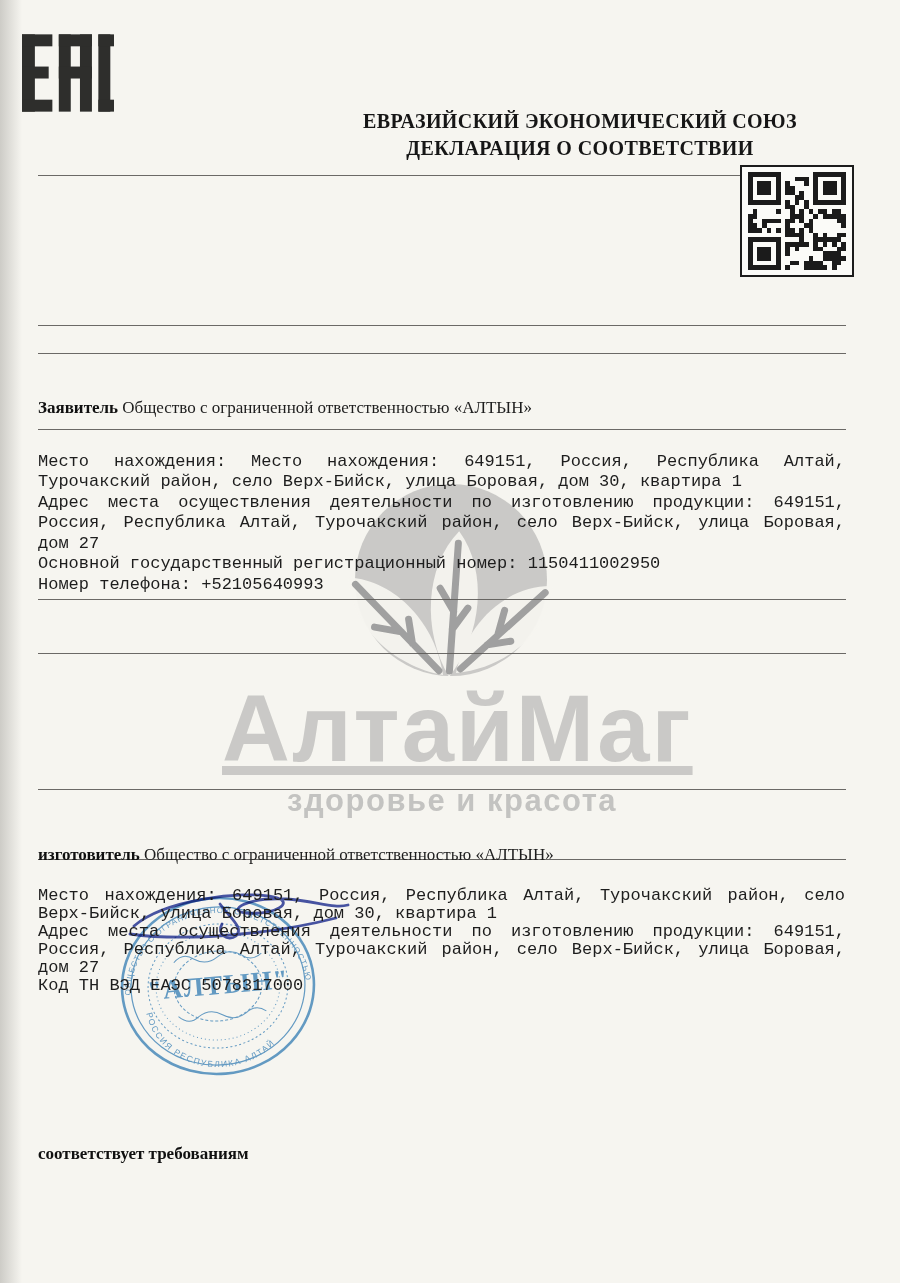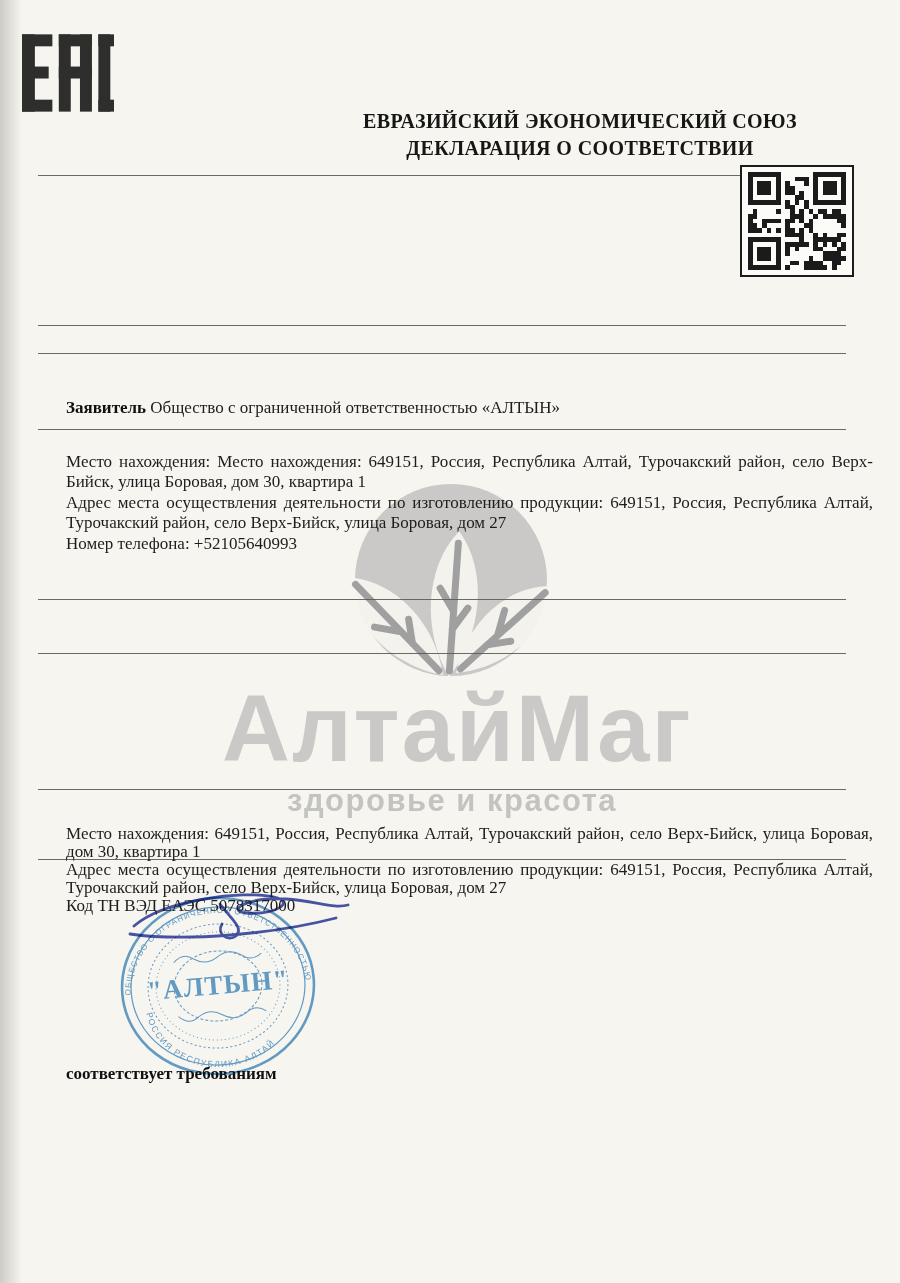--- a/index.html
+++ b/index.html
@@ -8,32 +8,32 @@
   .edge-shade{position:absolute;left:0;top:0;bottom:0;width:22px;
         background:linear-gradient(90deg,rgba(60,58,52,.22),rgba(60,58,52,0));pointer-events:none;}
   
   .doc-title{position:absolute;left:130px;right:70px;top:24px;text-align:center;
         font-weight:bold;font-size:20px;line-height:27px;letter-spacing:.4px;color:#161616;}
   .eac{position:absolute;left:22px;top:33px;}
   .qr-box{position:absolute;left:740px;top:27px;width:100px;height:98px;background:#fbfbf8;
         border:2px solid #1c1c1c;padding:5px;}
   .qr-box svg{display:block;width:100%;height:100%;shape-rendering:crispEdges;}
   
-  .tb{position:absolute;left:38px;width:807px;font-size:17px;line-height:20.5px;text-align:justify;margin-left:28px;}
-  .tb p{margin:0;}
+  .tb{position:absolute;left:38px;width:807px;font-size:17px;line-height:20.5px;text-align:justify;}
+  .tb p{margin:0;font-family:Liberation Mono, monospace;}
   .rule{position:absolute;left:38px;width:808px;border-top:1.6px solid #5c5a56;opacity:.9;}
   b{font-weight:bold;color:#101010;}
   .lh24{line-height:23.5px;}
   .lh215{line-height:18px;}
   .nojust{text-align:left;}
   .boldline{font-weight:bold;color:#101010;}
   
   .wm{position:absolute;pointer-events:none;color:#a3a3a3;font-family:"Liberation Sans",sans-serif;}
   .wm-leaf{left:340px;top:483px;}
-  .wm-brand{left:222px;top:675px;font-size:94px;font-weight:bold;letter-spacing:2px;opacity:.42;color:#8f8f8f;}
+  .wm-brand{left:222px;top:675px;font-size:94px;font-weight:bold;letter-spacing:2px;opacity:.42;color:#8f8f8f;text-decoration:underline;}
   .wm-tagline{left:287px;top:783px;font-size:31px;font-weight:bold;letter-spacing:1.5px;opacity:.55;color:#9b9b9b;text-align:center;}
   
   .stamp{position:absolute;left:116px;top:893px;mix-blend-mode:multiply;opacity:.85;}
   .autograph{position:absolute;left:124px;top:880px;mix-blend-mode:multiply;opacity:.88;}
   .zlayer{position:relative;z-index:2;}
 </style>
 </head>
 <body>
 
 <div class="page">
@@ -308,29 +308,34 @@
   
   <div class="tb zlayer nojust" style="top:148px">
     <b>Заявитель</b>
     <span>Общество с ограниченной ответственностью «АЛТЫН»</span>
   </div>
   <div class="rule" style="top:175px"></div>
 
   <div class="tb zlayer" style="top:181px">
     <p>Место нахождения: Место нахождения: 649151, Россия, Республика Алтай, Турочакский район, село Верх-Бийск, улица Боровая, дом 30, квартира 1</p>
     <p>Адрес места осуществления деятельности по изготовлению продукции: 649151, Россия, Республика Алтай, Турочакский район, село Верх-Бийск, улица Боровая, дом 27</p>
+    <p>Основной государственный регистрационный номер: 1150411002950</p>
     <p>Номер телефона: +52105640993</p>
   </div>
   <div class="rule" style="top:325px"></div>
 
   <div class="rule" style="top:353px"></div>
 
   <div class="rule" style="top:429px"></div>
 
   
+  <div class="tb zlayer nojust" style="top:431px">
+    <b>изготовитель</b>
+    <span>Общество с ограниченной ответственностью «АЛТЫН»</span>
+  </div>
   <div class="tb zlayer lh215" style="top:452px">
     <p>Место нахождения: 649151, Россия, Республика Алтай, Турочакский район, село Верх-Бийск, улица Боровая, дом 30, квартира 1</p>
     <p>Адрес места осуществления деятельности по изготовлению продукции: 649151, Россия, Республика Алтай, Турочакский район, село Верх-Бийск, улица Боровая, дом 27</p>
     <p>Код ТН ВЭД ЕАЭС 5078317000</p>
   </div>
   <div class="rule" style="top:599px"></div>
 
   <div class="tb zlayer nojust boldline" style="top:601px">соответствует требованиям</div>
   
   <div class="rule" style="top:653px"></div>

